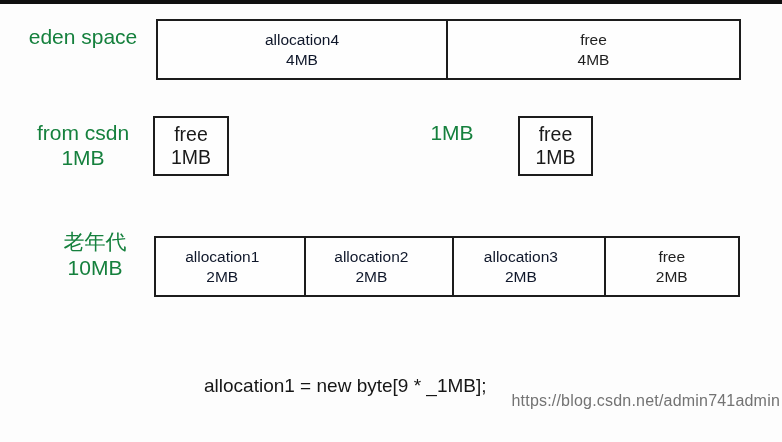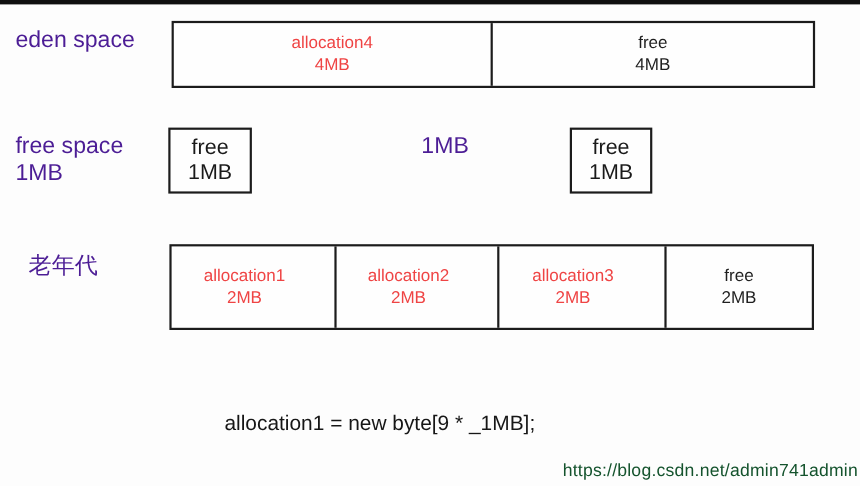--- a/index.html
+++ b/index.html
@@ -7,50 +7,50 @@
     position:relative; width:782px; height:442px;
     background:#fdfdfd; overflow:hidden;
     font-family:"Liberation Sans", sans-serif;
     color:#1a1a1a;
   }
   .top-bar {
     position:absolute; left:0; top:0; width:782px; height:4px;
     background:#0f0f0f;
   }
   .row-label {
-    position:absolute; text-align:left;
-    font-size:21px; line-height:25px; color:#4c1d95;
+    position:absolute; text-align:center;
+    font-size:21px; line-height:25px; color:#15803d;
   }
   .row-label.cjk { line-height:26px; }
   .mem-box {
     position:absolute; display:flex; box-sizing:border-box;
     border:2px solid #1c1c1c; background:#fefefe;
   }
   .cell {
     flex:1 1 0; display:flex; flex-direction:column;
     justify-content:center; align-items:center;
     font-size:15.5px; line-height:20px; color:#1f1f1f;
     min-width:0;
   }
   .cell + .cell { border-left:2px solid #1c1c1c; }
-  .cell.allocated { color:#ef4444; }
+  .cell.allocated { color:#0f172a; }
   .small-box {
     position:absolute; display:flex; flex-direction:column;
     justify-content:center; align-items:center; box-sizing:border-box;
     border:2px solid #1c1c1c; background:#fefefe;
     font-size:19.5px; line-height:23px; color:#1a1a1a;
   }
   .code {
     position:absolute; left:204px; top:321px;
     font-size:19px; line-height:26px; color:#161616;
     white-space:pre;
   }
   .watermark {
-    position:absolute; top:420px; right:2px;
-    font-size:16px; color:#14532d; letter-spacing:0.2px;
+    position:absolute; top:392px; right:2px;
+    font-size:16px; color:#737373; letter-spacing:0.2px;
   }
 </style>
 </head>
 <body>
 
 <div class="canvas">
 
   <div class="top-bar"></div>
 
   <div class="row-label" style="left:14px; top:24px; width:138px;">
@@ -61,40 +61,41 @@
       <div>allocation4</div>
       <div>4MB</div>
     </div>
     <div class="cell" style="flex-grow:294;">
       <div>free</div>
       <div>4MB</div>
     </div>
   </div>
 
   <div class="row-label" style="left:14px; top:120px; width:138px;">
-    <div>free space</div>
+    <div>from csdn</div>
     <div>1MB</div>
   </div>
   <div class="small-box" style="left:153px; top:116px; width:76px; height:60px;">
     <div>free</div>
     <div>1MB</div>
   </div>
 
   <div class="row-label" style="left:383px; top:120px; width:138px;">
     <div>1MB</div>
   </div>
   <div class="small-box" style="left:518px; top:116px; width:75px; height:60px;">
     <div>free</div>
     <div>1MB</div>
   </div>
 
   <div class="row-label cjk" style="left:26px; top:229px; width:138px;">
     <div>老年代</div>
+    <div>10MB</div>
   </div>
-  <div class="mem-box" style="left:154px; top:222px; width:586px; height:78px;gap:16px;">
+  <div class="mem-box" style="left:154px; top:236px; width:586px; height:61px;gap:16px;">
     <div class="cell allocated" style="flex-grow:147;">
       <div>allocation1</div>
       <div>2MB</div>
     </div>
     <div class="cell allocated" style="flex-grow:144;">
       <div>allocation2</div>
       <div>2MB</div>
     </div>
     <div class="cell allocated" style="flex-grow:148;">
       <div>allocation3</div>

